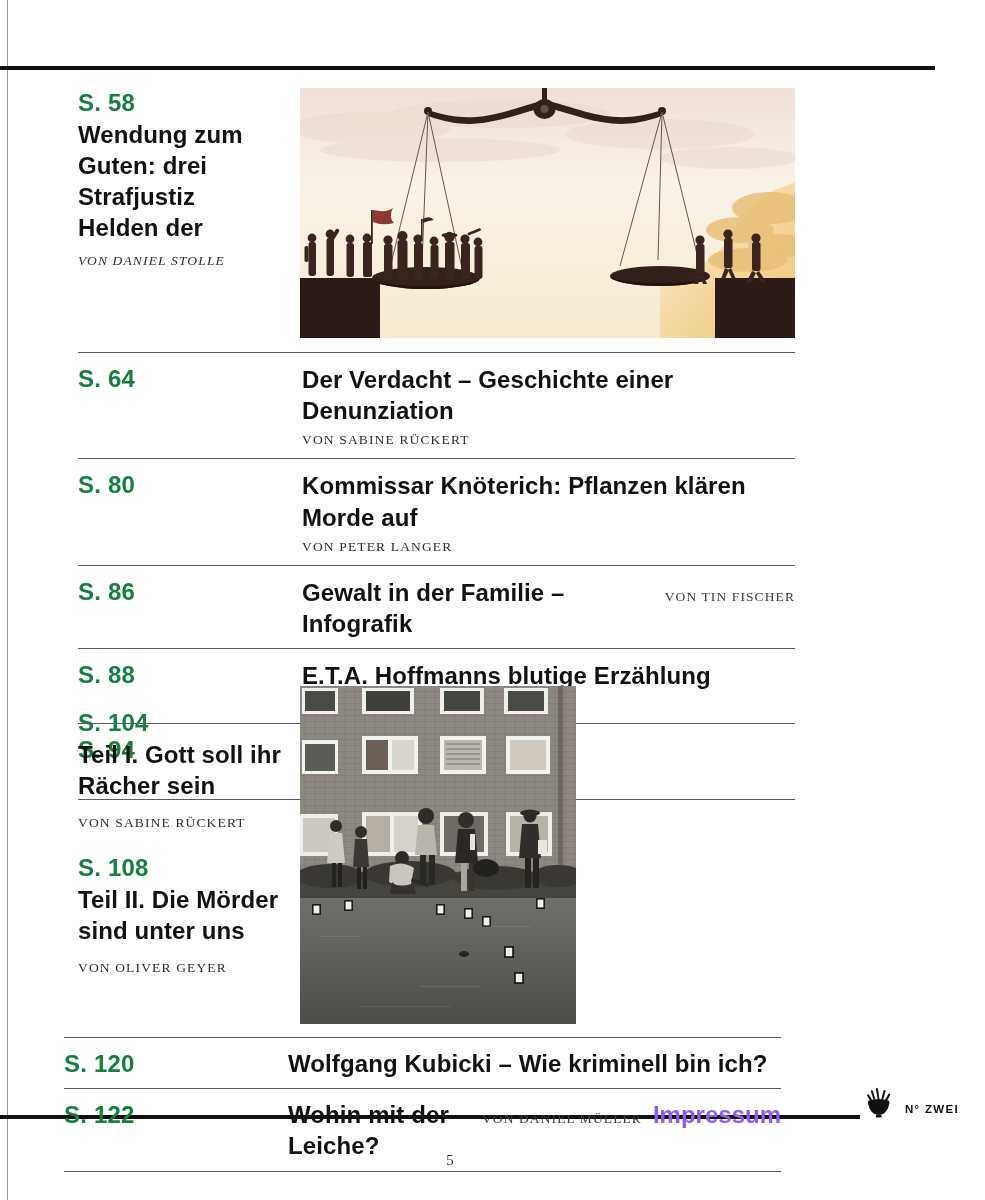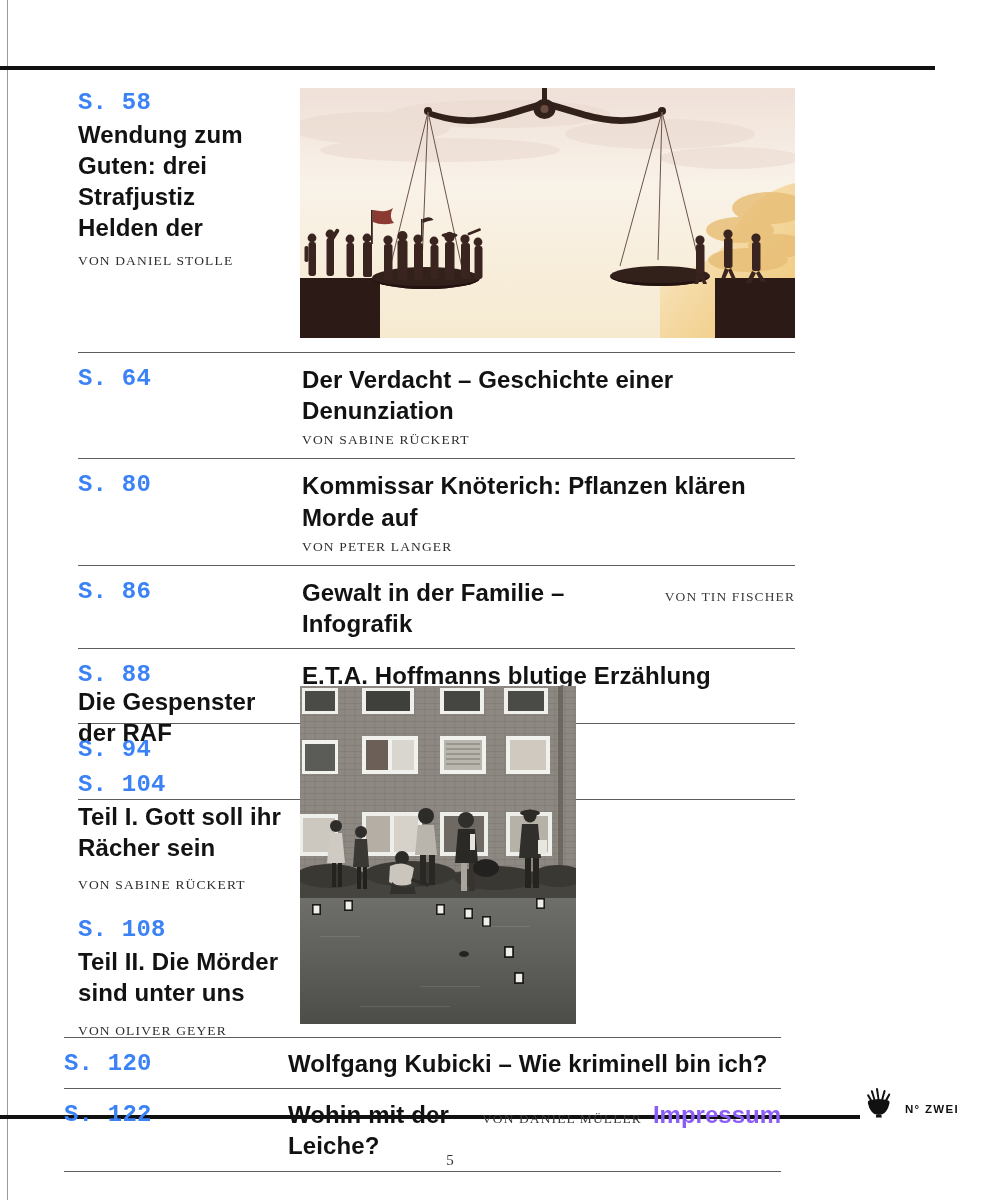--- a/index.html
+++ b/index.html
@@ -32,25 +32,25 @@
     background: #111111;
   }
   .rule-bottom {
     position: absolute;
     left: 0px; top: 1115px; width: 860px; height: 4px;
     background: #111111;
   }
 
   
   .pagenum {
-    font-family: Liberation Mono, monospace;
+    font-family: Liberation Sans, sans-serif;
     font-weight: 700;
     font-size: 24px;
     letter-spacing: .2px;
-    color: #3b82f6;
+    color: #15803d;
     line-height: 1.28;
     white-space: nowrap;
   }
   .headline {
     font-family: "Liberation Sans", sans-serif;
     font-weight: 700;
     font-size: 24px;
     color: #121212;
     line-height: 1.3;
     letter-spacing: .1px;
@@ -73,21 +73,21 @@
   }
 
   
   .feature-top-text {
     position: absolute;
     left: 78px; top: 88px;
     width: 205px;
   }
   .feature-top-text .pagenum,
   .feature-top-text .headline { font-size: 24px; }
-  .feature-top-text .byline { margin-top: 10px; display: block; }
+  .feature-top-text .byline { margin-top: 10px; display: block; font-style: italic; }
 
   .illo-scales {
     position: absolute;
     left: 300px; top: 88px;
     width: 495px; height: 250px;
     overflow: hidden;
     background: #f7efe0;
   }
 
   
@@ -379,24 +379,20 @@
       <div class="toc-num pagenum">S. 94</div>
       <div class="toc-body">
         <div class="headline">Mafia-Fotografien</div>
         <span class="byline">VON LETIZIA BATTAGLIA</span>
       </div>
     </div>
 
   </div>
 
   <div class="raf-text">
-    <div class="headline tight">
-      <div>Die Gespenster</div>
-      <div>der RAF</div>
-    </div>
     <div class="gap-lg"></div>
     <div class="group">
       <div class="pagenum">S. 104</div>
       <div class="headline tight">
         <div>Teil I. Gott soll ihr</div>
         <div>Rächer sein</div>
       </div>
       <div class="gap-sm"></div>
       <span class="byline">VON SABINE RÜCKERT</span>
     </div>

